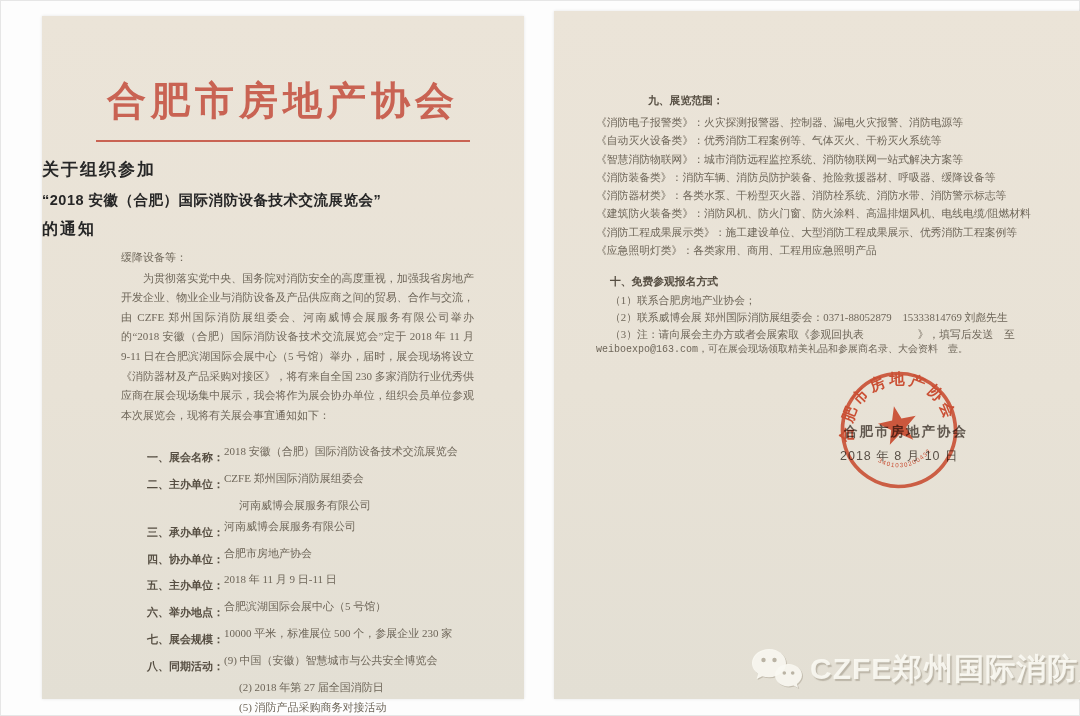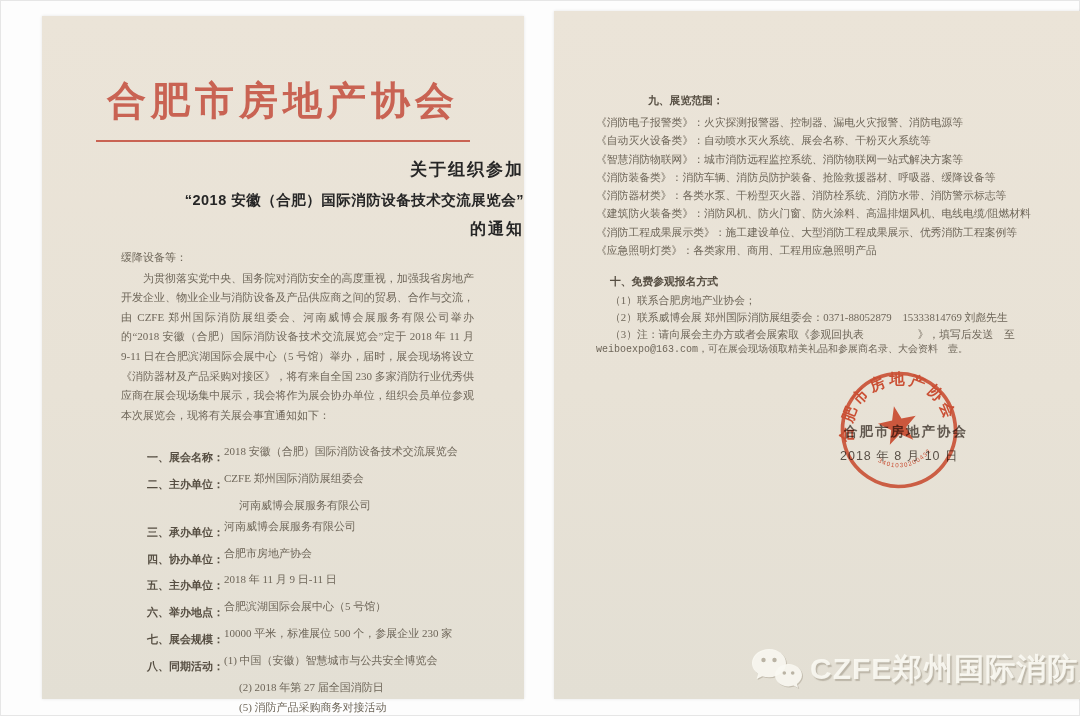--- a/index.html
+++ b/index.html
@@ -26,21 +26,21 @@
   .assoc-title{
     margin-top:58px;text-align:center;
     font-family:"Liberation Sans","DejaVu Sans",sans-serif;
     font-weight:bold;font-size:39px;letter-spacing:5px;
     color:#c96353;
   }
   .title-rule{
     width:374px;height:2px;background:#c96353;
     margin:12px auto 0 auto;
   }
-  .subject{text-align:right;color:#262626;
+  .subject{text-align:left;color:#262626;
     font-family:"Liberation Sans","DejaVu Sans",sans-serif;font-weight:bold;}
   .subject-l1{margin-top:16px;font-size:17px;letter-spacing:2px;}
   .subject-l2{margin-top:10px;font-size:14.5px;letter-spacing:0.5px;}
   .subject-l3{margin-top:9px;font-size:16px;letter-spacing:2px;}
 
   .doc-body{
     position:absolute;left:79px;right:50px;top:232px;
     font-size:11px;color:#6e6659;line-height:19.6px;
     text-align:justify;
   }
@@ -140,34 +140,34 @@
         <div class="item-row">
           <span class="item-label">六、举办地点：</span>
           <span class="item-text">合肥滨湖国际会展中心（5 号馆）</span>
         </div>
         <div class="item-row">
           <span class="item-label">七、展会规模：</span>
           <span class="item-text">10000 平米，标准展位 500 个，参展企业 230 家</span>
         </div>
         <div class="item-row">
           <span class="item-label">八、同期活动：</span>
-          <span class="item-text">(1) 中国（安徽）智慧城市与公共安全博览会</span>
+          <span class="item-text">(9) 中国（安徽）智慧城市与公共安全博览会</span>
         </div>
         <div class="item-cont">(2) 2018 年第 27 届全国消防日</div>
         <div class="item-cont">(5) 消防产品采购商务对接活动</div>
         <div class="item-cont">(4) 第 24 期《防火门窗行业创新论坛》</div>
       </div>
     </div>
   </div>
 
   <div class="page page-right">
     <div class="r-body">
       <div class="sec-title sec9">九、展览范围：</div>
       <div class="scope-line">《消防电子报警类》：火灾探测报警器、控制器、漏电火灾报警、消防电源等</div>
-      <div class="scope-line">《自动灭火设备类》：自动喷水灭火系统、展会名称、干粉灭火系统等</div>
+      <div class="scope-line">《自动灭火设备类》：优秀消防工程案例等、气体灭火、干粉灭火系统等</div>
       <div class="scope-line">《智慧消防物联网》：城市消防远程监控系统、消防物联网一站式解决方案等</div>
       <div class="scope-line">《消防装备类》：消防车辆、消防员防护装备、抢险救援器材、呼吸器、缓降设备等</div>
       <div class="scope-line">《消防器材类》：各类水泵、干粉型灭火器、消防栓系统、消防水带、消防警示标志等</div>
       <div class="scope-line">《建筑防火装备类》：消防风机、防火门窗、防火涂料、高温排烟风机、电线电缆/阻燃材料</div>
       <div class="scope-line">《消防工程成果展示类》：施工建设单位、大型消防工程成果展示、优秀消防工程案例等</div>
       <div class="scope-line">《应急照明灯类》：各类家用、商用、工程用应急照明产品</div>
 
       <div class="sec-title sec10">十、免费参观报名方式</div>
       <div class="signup-line">（1）联系合肥房地产业协会；</div>
       <div class="signup-line">（2）联系威博会展 郑州国际消防展组委会：0371-88052879　15333814769 刘彪先生</div>

